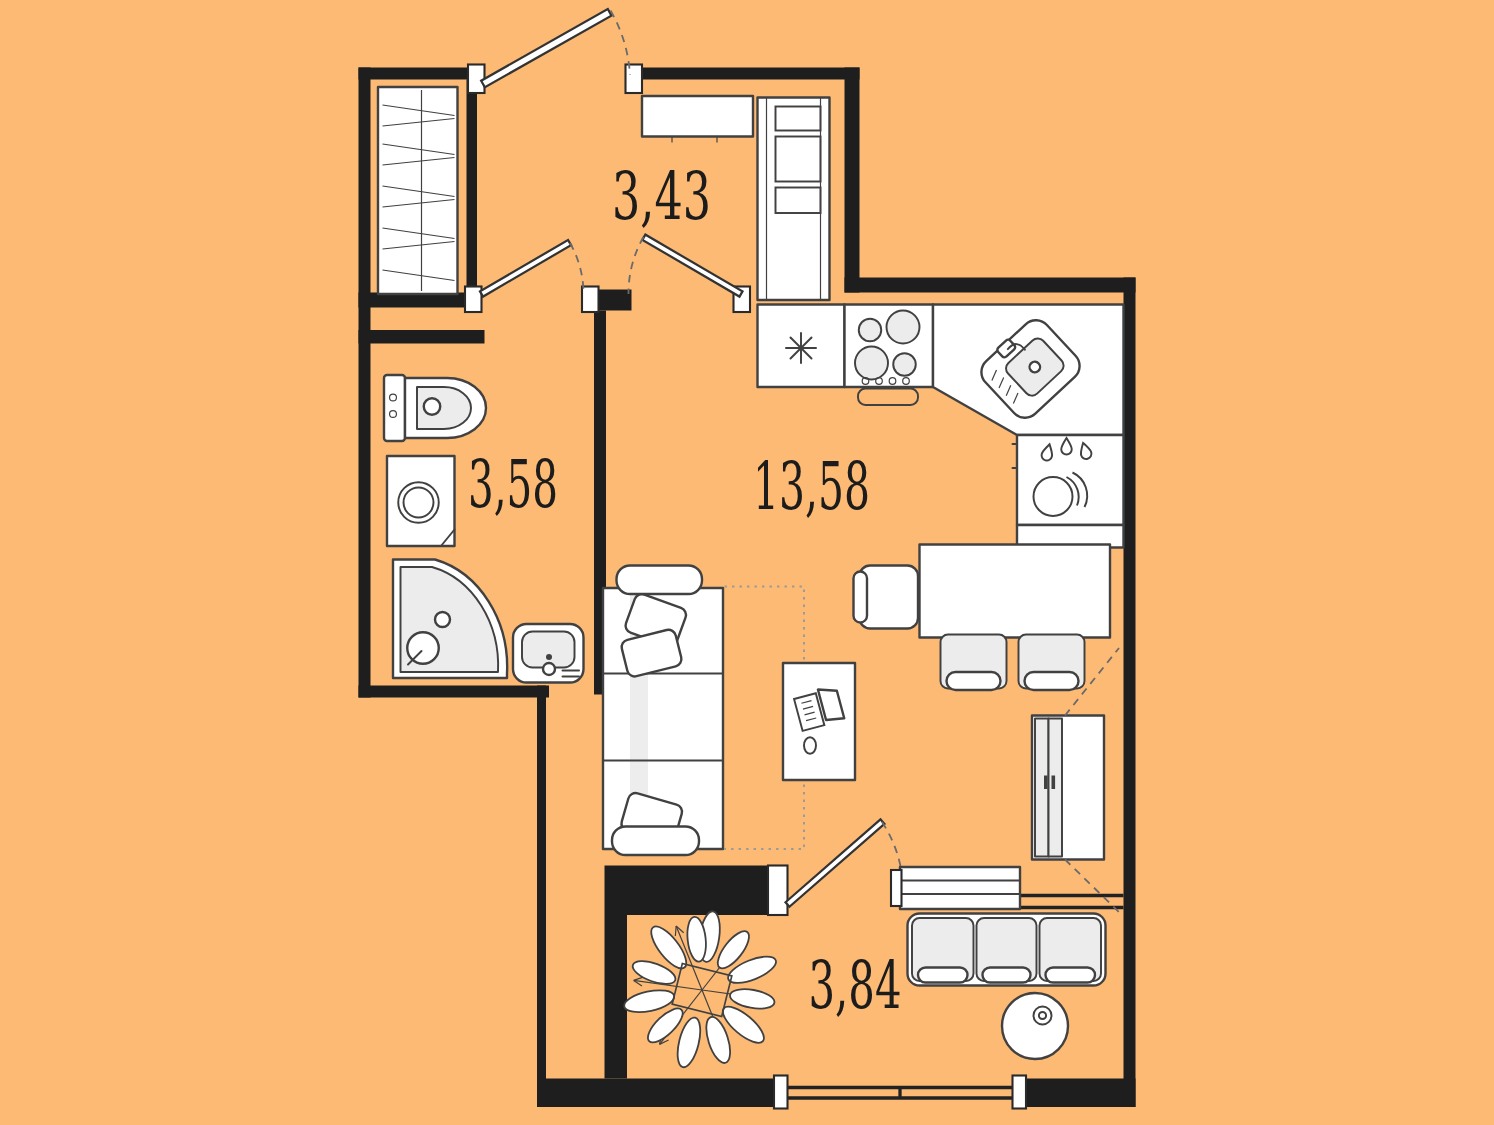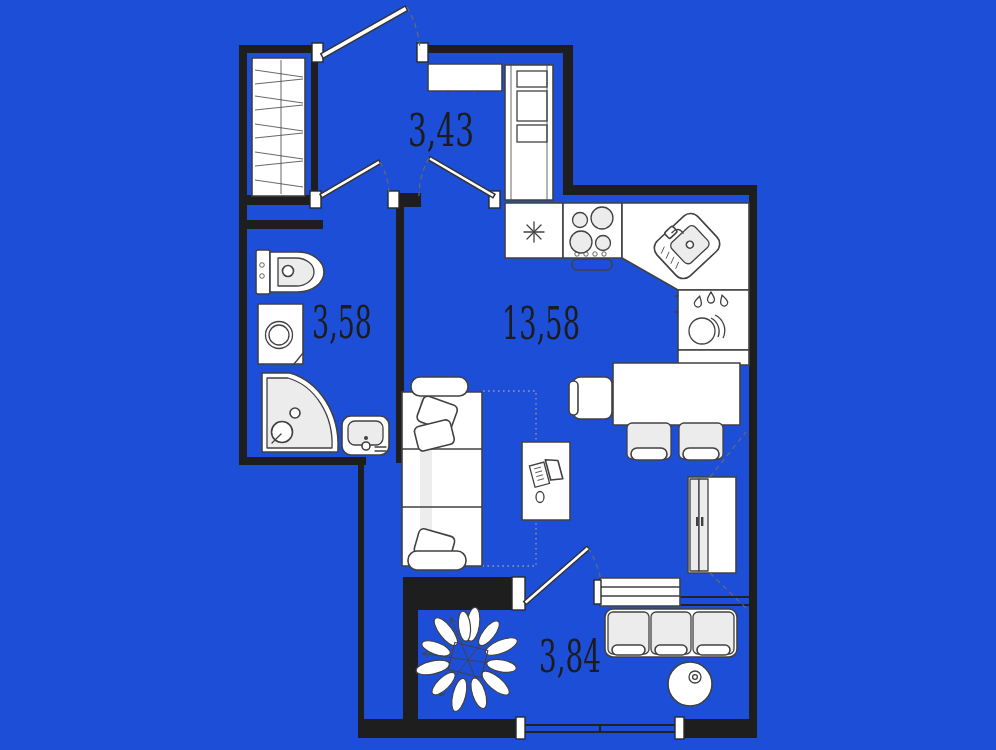--- a/index.html
+++ b/index.html
@@ -1,16 +1,16 @@
 <!DOCTYPE html>
 <html><head>
 <meta charset="utf-8">
 <style>
   html,body{margin:0;padding:0;background:#ffffff;}
-  .stage{width:996px;height:750px;position:relative;background:#1d4ed8;overflow:hidden;}
+  .stage{width:996px;height:750px;position:relative;background:#fdba74;overflow:hidden;}
   svg{display:block;}
   .wall{fill:#1e1e1e;stroke:none;}
   .frame{fill:#ffffff;stroke:#2a2a2a;stroke-width:1.4;}
   .fx{fill:#ffffff;stroke:#414141;stroke-width:1.6;stroke-linejoin:round;}
   .fxg{fill:#ececec;stroke:#414141;stroke-width:1.3;stroke-linejoin:round;}
   .ln{stroke:#414141;stroke-width:1.3;fill:none;stroke-linecap:round;}
   .lnt{stroke:#414141;stroke-width:0.8;fill:none;}
   .thick{stroke:#222222;stroke-width:2.2;fill:none;}
   .leaf{fill:#ffffff;stroke:#333333;stroke-width:1.5;}
   .dash{stroke:#6a6a6a;stroke-width:1.2;fill:none;stroke-dasharray:5 4;}

